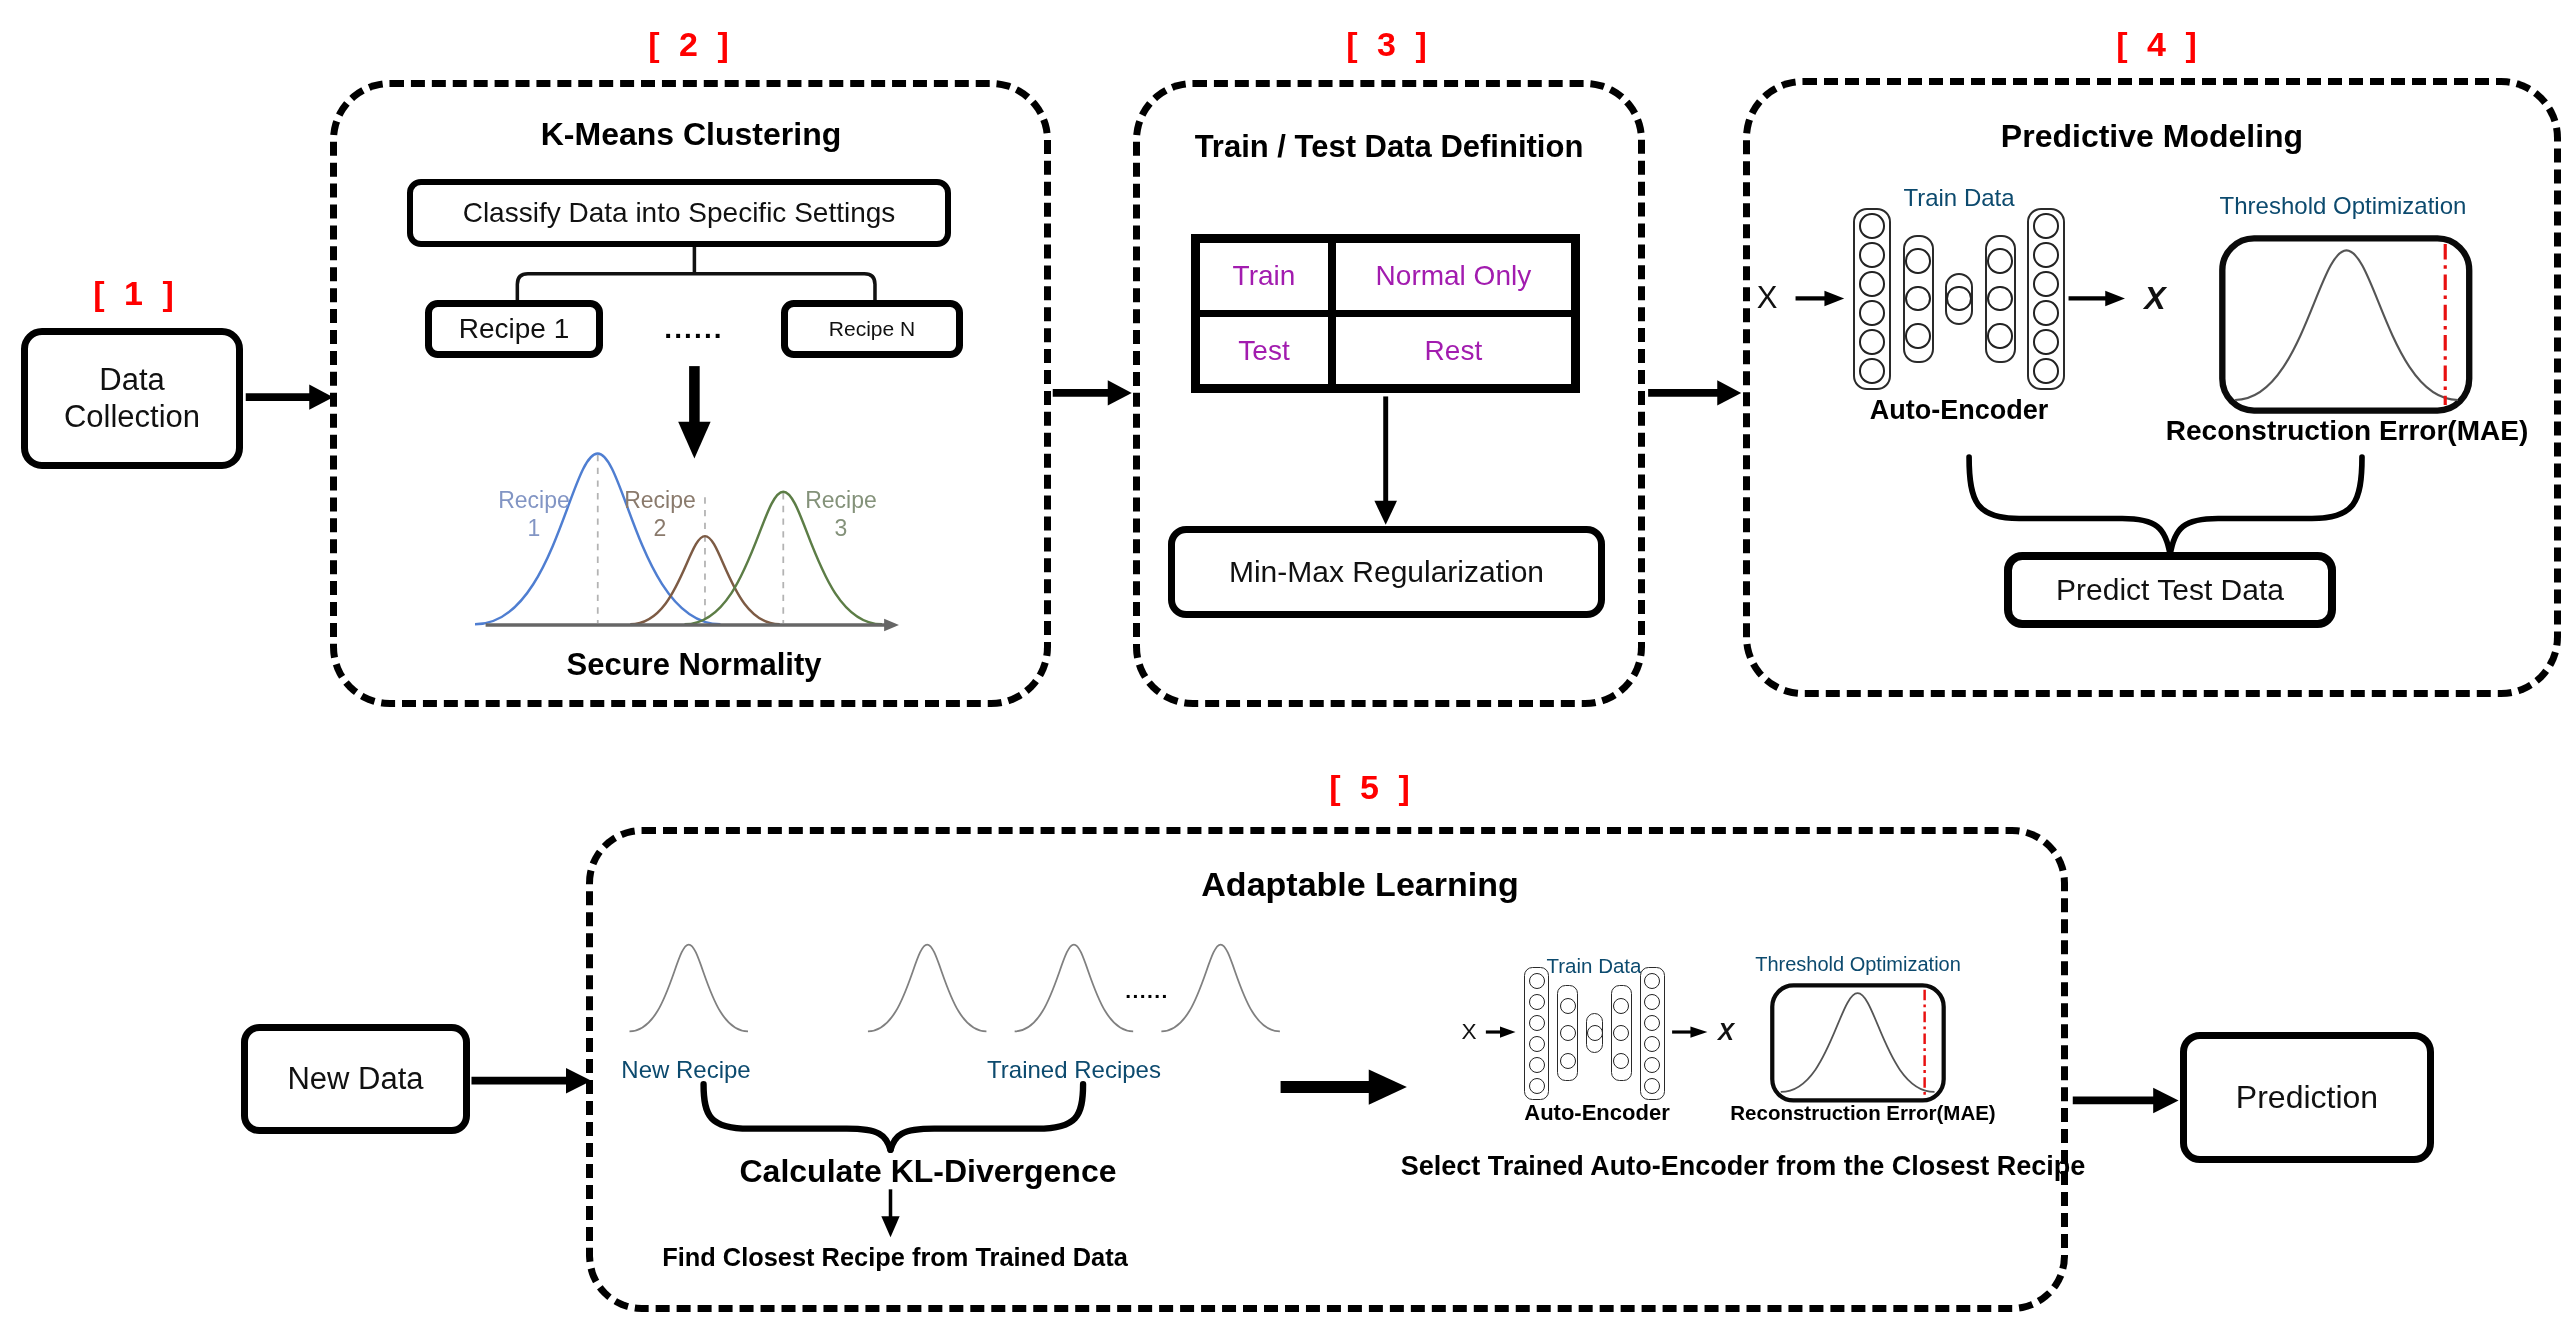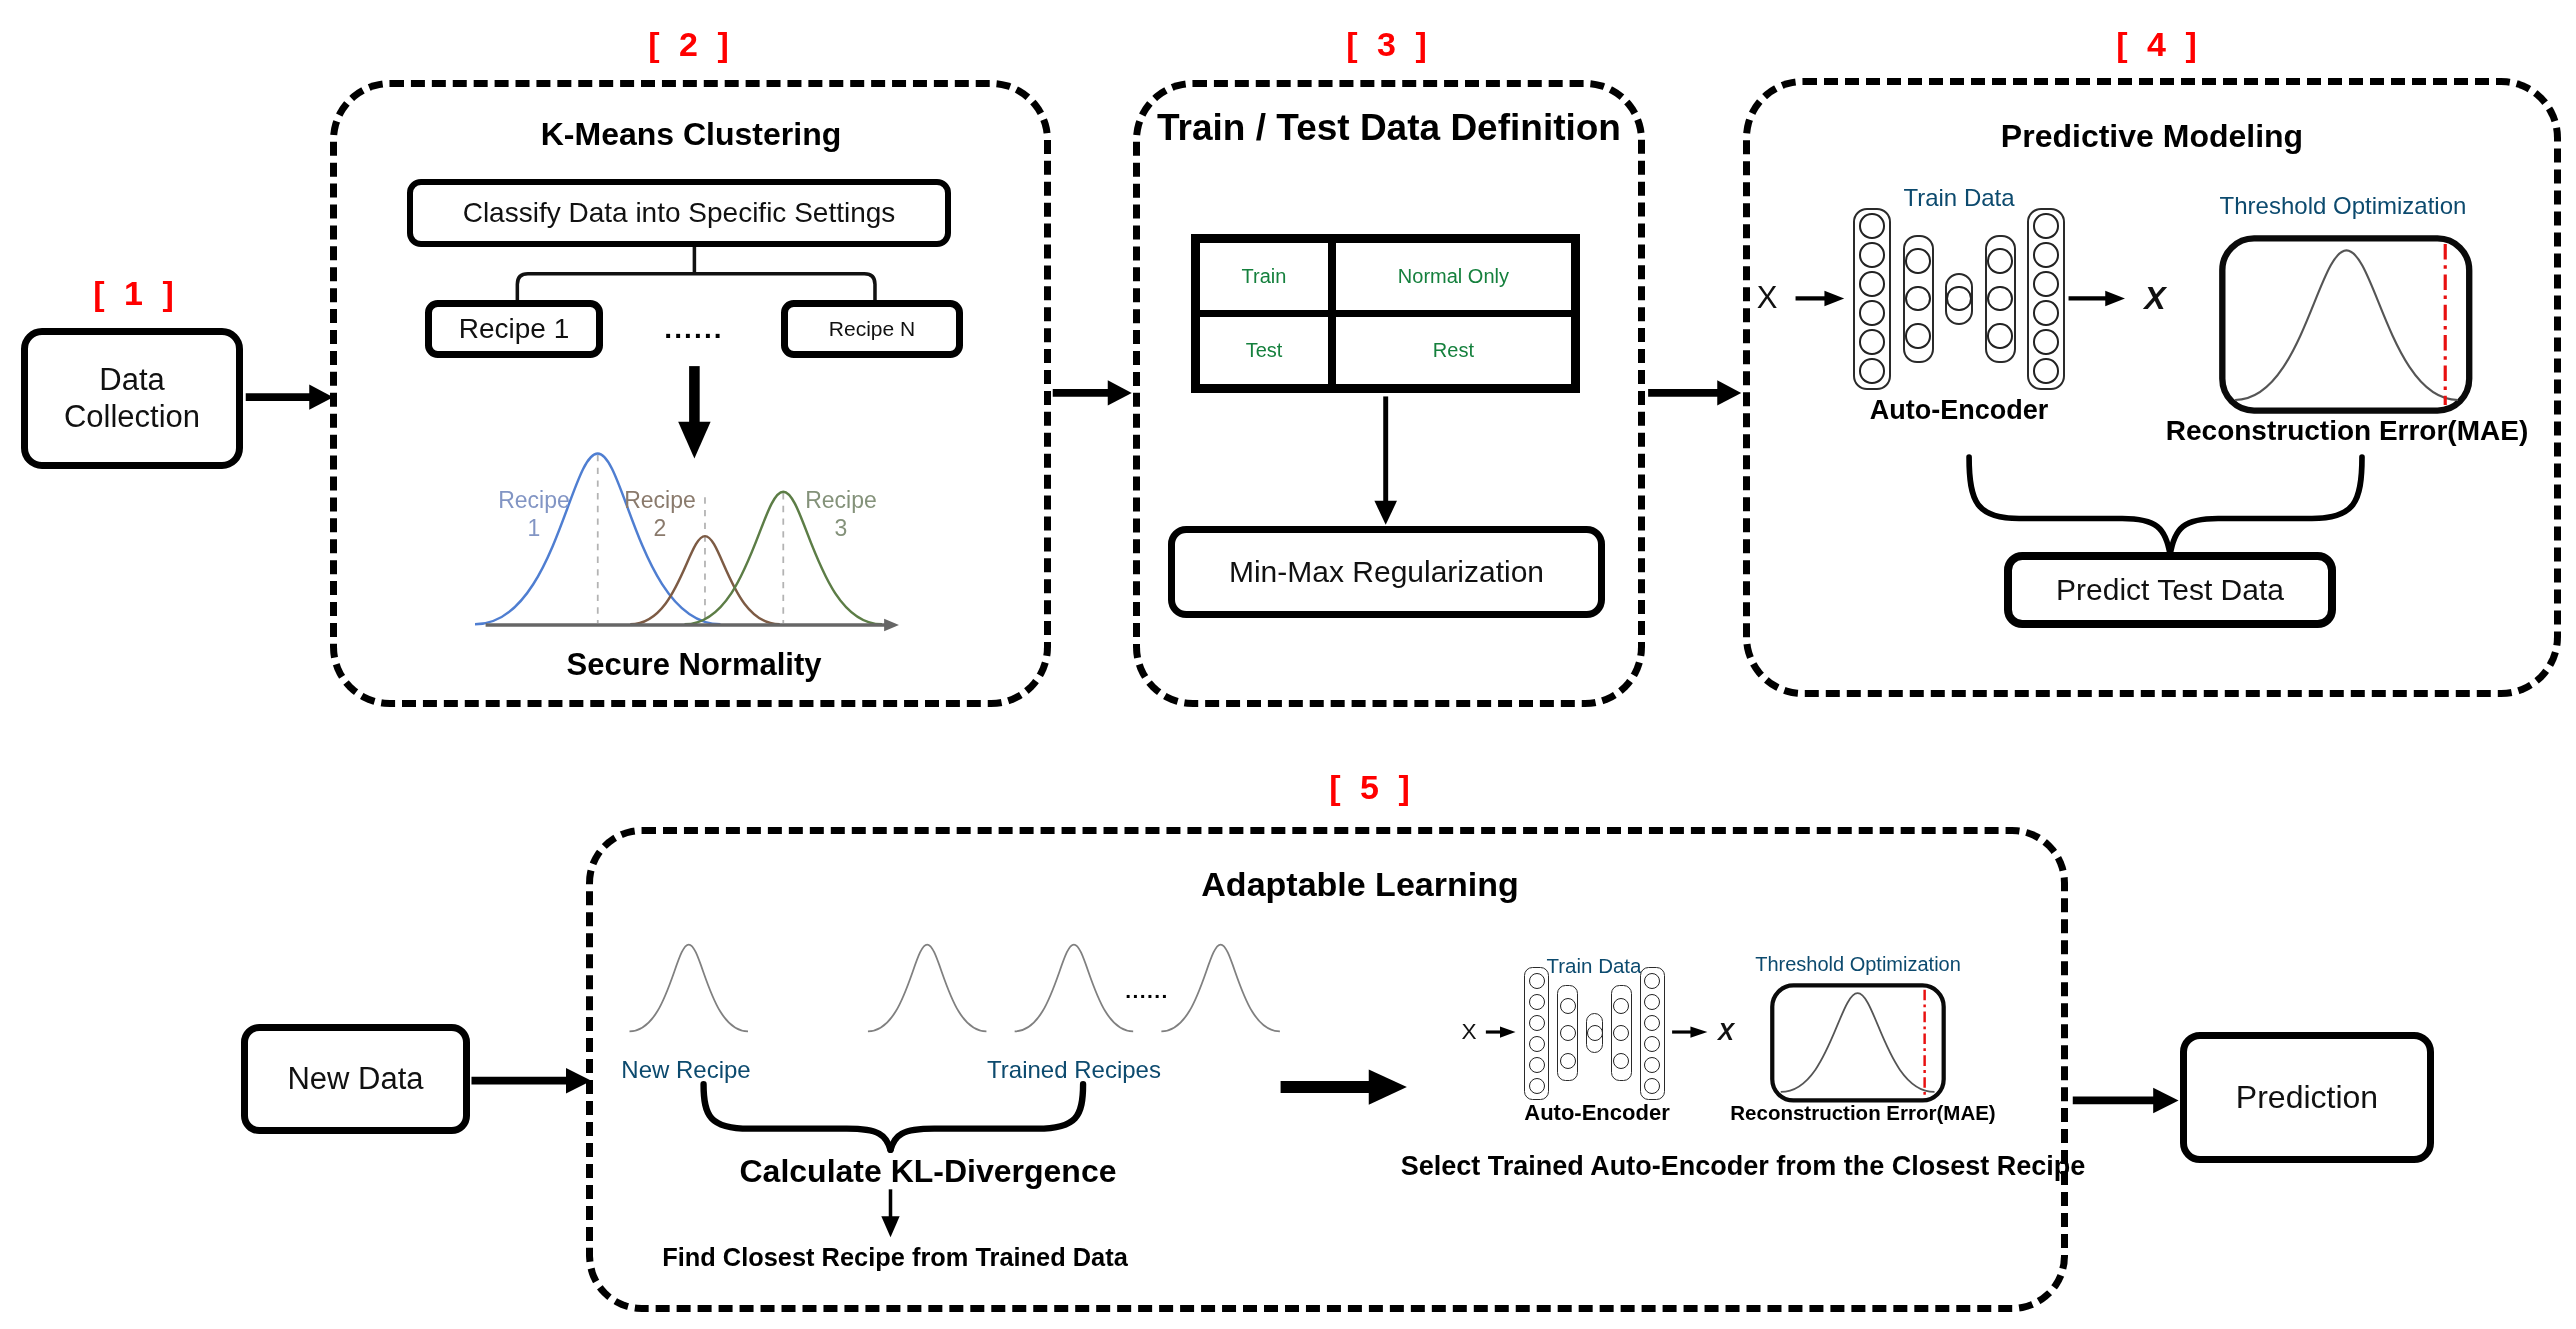--- a/index.html
+++ b/index.html
@@ -10,21 +10,21 @@
   .box{position:absolute;box-sizing:border-box;background:#fff;border:7px solid #000;border-radius:18.3px;
        display:flex;align-items:center;justify-content:center;text-align:center;z-index:2;line-height:1.18;}
   .lbl{position:absolute;transform:translate(-50%,-50%);white-space:nowrap;z-index:2;text-align:center;}
   .red{color:#FF0000;font-weight:bold;font-size:34px;letter-spacing:5px;}
   .title{font-weight:bold;font-size:32px;color:#000;}
   .plain{color:#0c4a6e;}
   .b{font-weight:bold;color:#000;}
   .pre{white-space:pre-line;line-height:1.2;}
   .tbl{position:absolute;display:grid;grid-template-columns:128px 1fr;grid-template-rows:1fr 1fr;
        border:9.2px solid #000;background:#000;gap:7.8px;z-index:2;box-sizing:border-box;}
-  .tbl .cell{background:#fff;display:flex;align-items:center;justify-content:center;font-size:20px;color:#15803d;}
+  .tbl .cell{background:#fff;display:flex;align-items:center;justify-content:center;font-size:28px;color:#a21caf;}
   .ae{position:absolute;display:flex;justify-content:space-between;align-items:center;z-index:2;}
   .ae-col{box-sizing:border-box;background:#fff;display:flex;flex-direction:column;
           justify-content:space-evenly;align-items:center;}
   .ae-big .ae-col{border:2.1px solid #2a2a2a;border-radius:14px;}
   .ae-small .ae-col{border:1.4px solid #2a2a2a;border-radius:8.5px;}
   .ae-big .outer{width:38px;height:182px;} .ae-big .mid{width:31px;height:128px;} .ae-big .core{width:28px;height:52px;}
   .ae-small .outer{width:25.4px;height:133px;} .ae-small .mid{width:20.5px;height:96px;} .ae-small .core{width:17.6px;height:40px;}
   .ae-node{box-sizing:border-box;border-radius:50%;background:#fff;}
   .ae-big .ae-node{width:25.4px;height:25.4px;border:2.1px solid #222;}
   .ae-small .ae-node{width:16px;height:16px;border:1.8px solid #222;}
@@ -168,21 +168,21 @@
   <div class="lbl b" style="left:694px;top:329px;font-size:28px;letter-spacing:2.1px;">......</div>
   <div class="box" style="left:781px;top:300px;width:182px;height:58px;font-size:21px;border-radius:12.7px;">Recipe N</div>
   <div class="lbl pre" style="left: 534px; top: 515px; font-size: 23px; color: rgb(130, 149, 196);">Recipe
 1</div>
   <div class="lbl pre" style="left: 660px; top: 515px; font-size: 23px; color: rgb(138, 122, 108);">Recipe
 2</div>
   <div class="lbl pre" style="left: 841px; top: 515px; font-size: 23px; color: rgb(132, 146, 122);">Recipe
 3</div>
   <div class="lbl b" style="left:694px;top:665px;font-size:31px;">Secure Normality</div>
 
-  <div class="lbl title" style="left:1389px;top:128px;font-size:37px;">Train / Test Data Definition</div>
+  <div class="lbl title" style="left:1389px;top:147px;font-size:31px;">Train / Test Data Definition</div>
   <div class="tbl" style="left:1191px;top:234px;width:389px;height:159px;">
     <div class="cell">Train</div>
     <div class="cell">Normal Only</div>
     <div class="cell">Test</div>
     <div class="cell">Rest</div>
   </div>
   <div class="box" style="left:1168px;top:526px;width:437px;height:92px;font-size:30px;border-width:7.8px;">Min-Max Regularization</div>
 
   <div class="lbl title" style="left:2152px;top:136px;">Predictive Modeling</div>
   <div class="lbl" style="left:1767px;top:298px;font-size:31px;">X</div>

